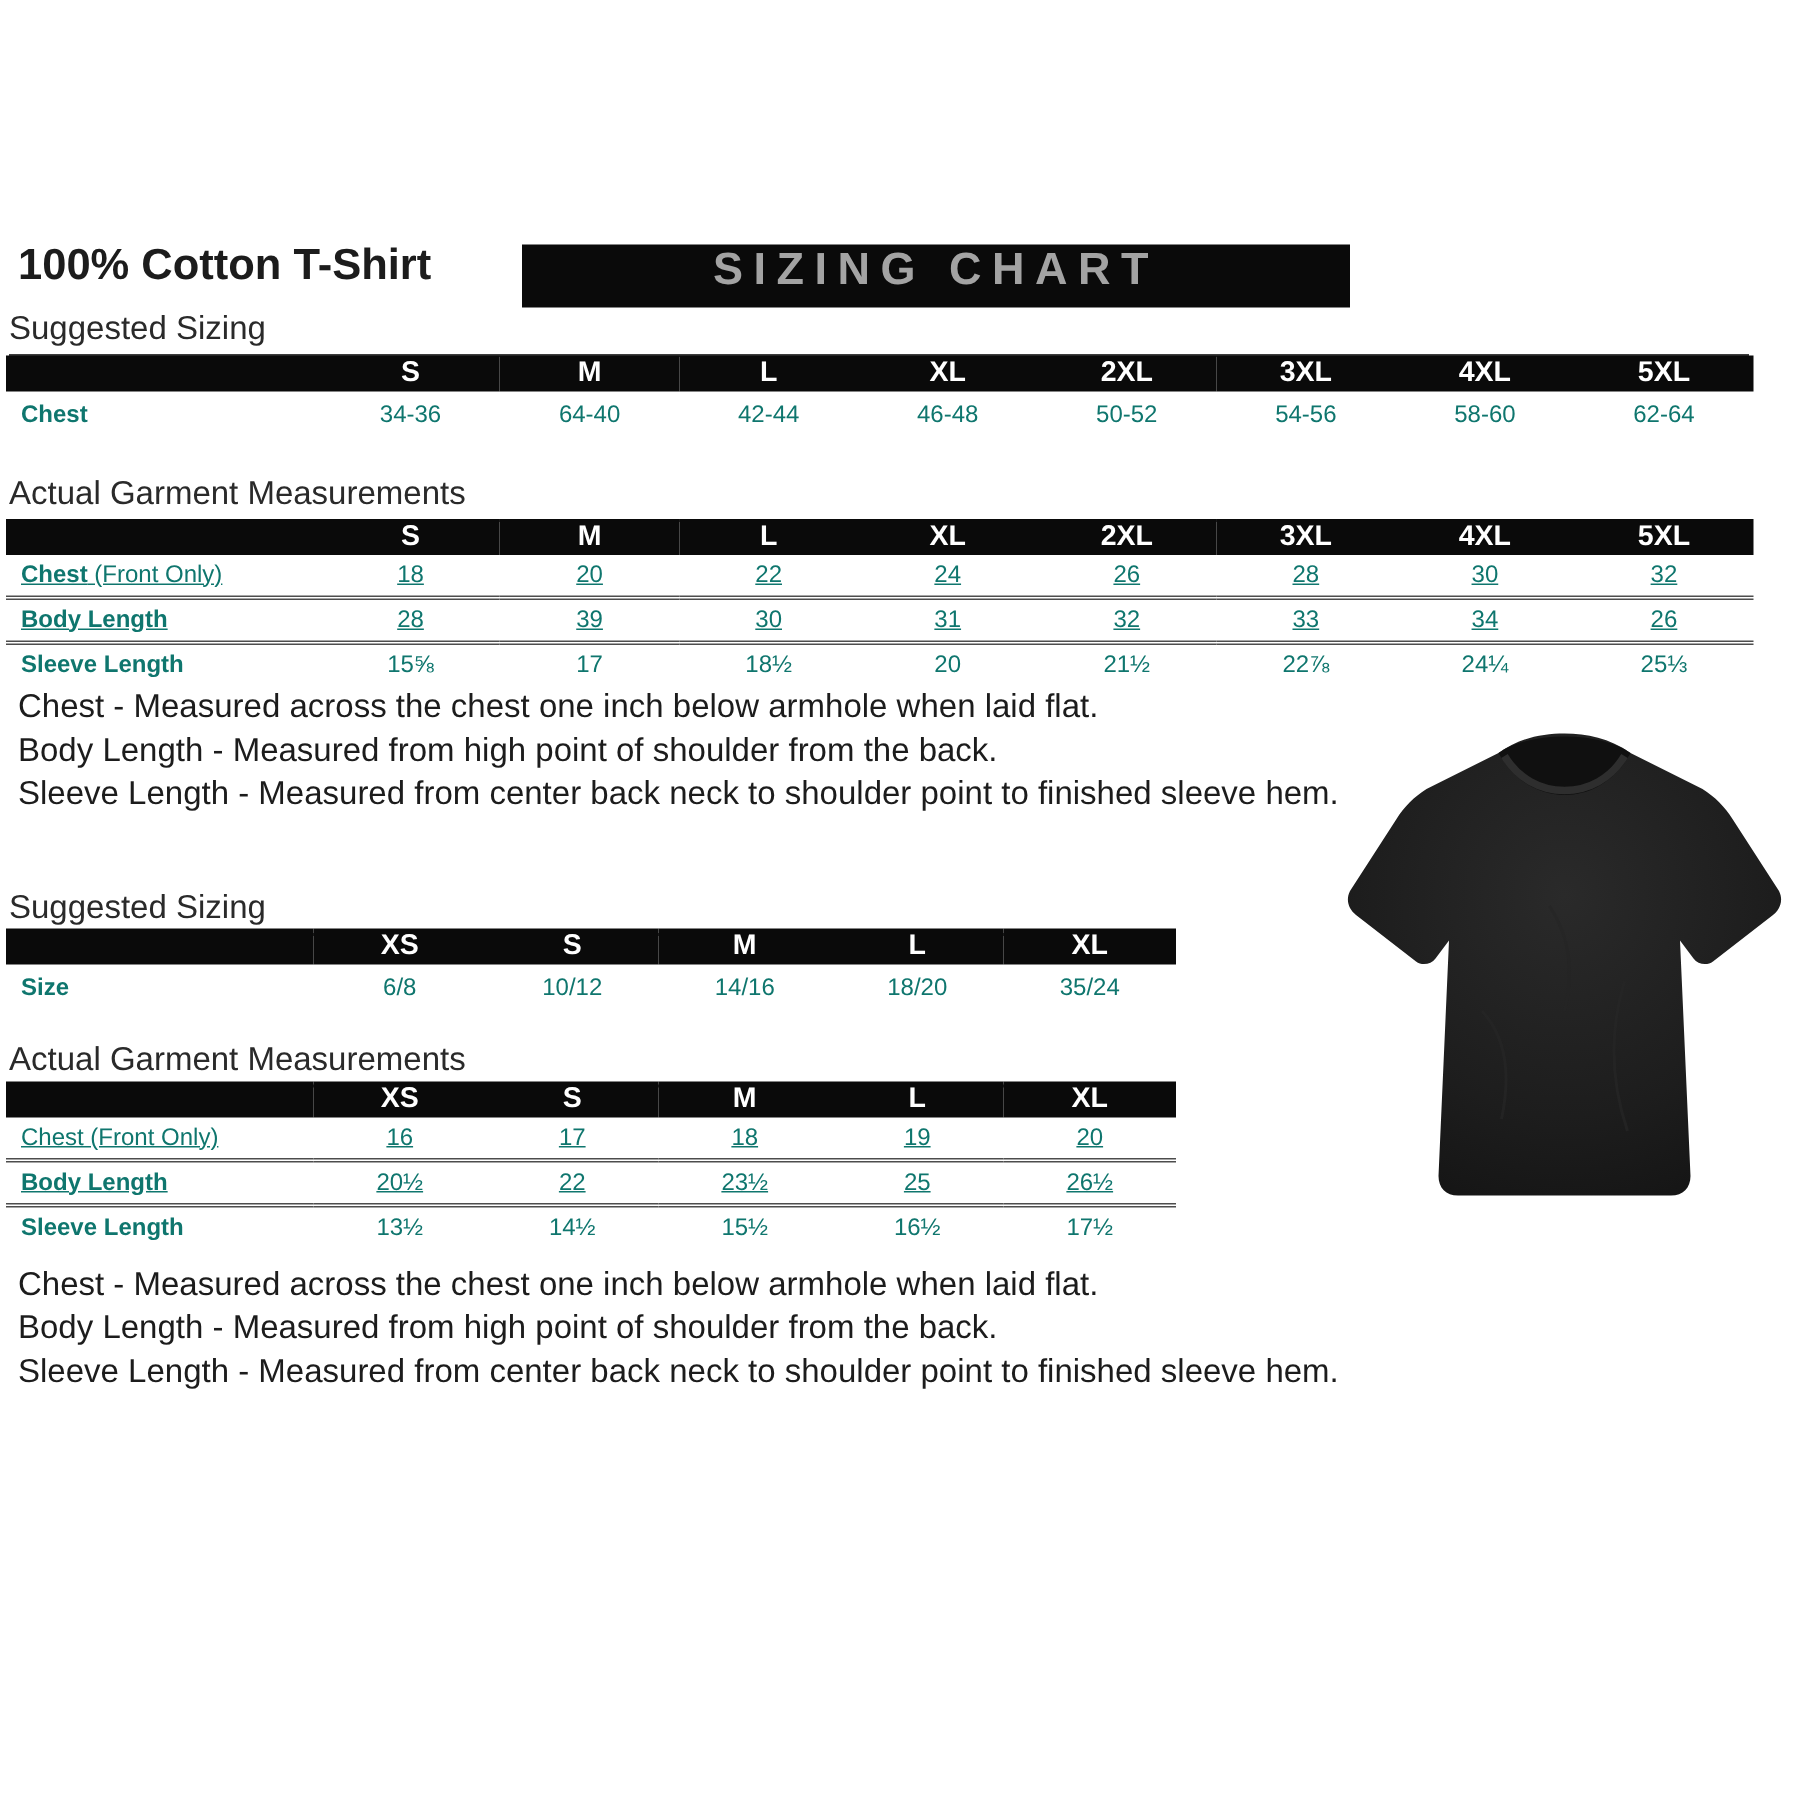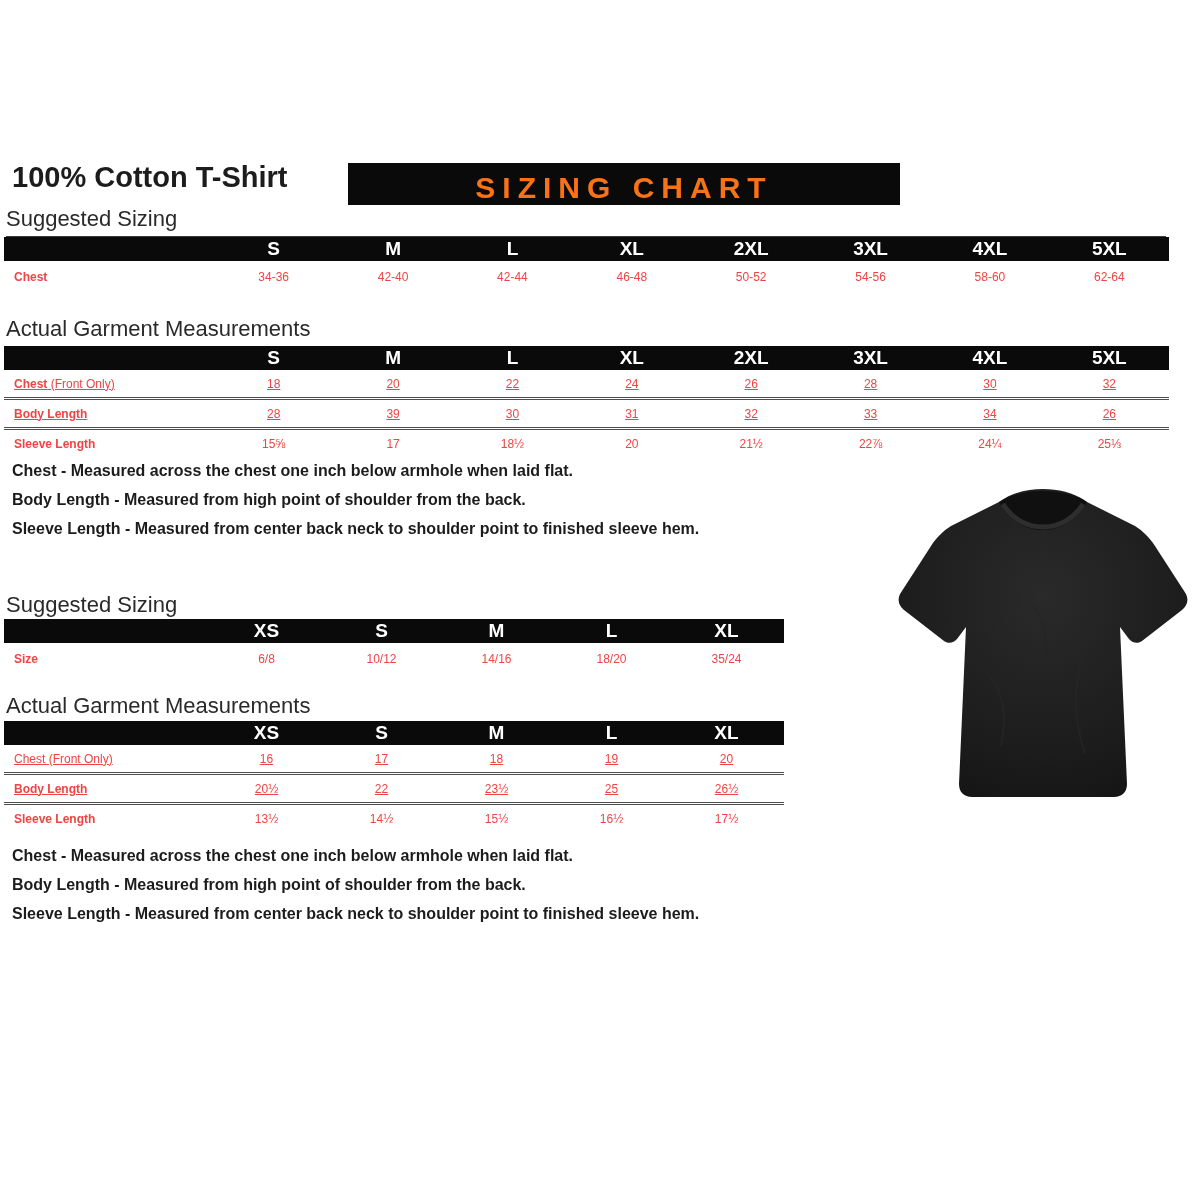--- a/index.html
+++ b/index.html
@@ -5,47 +5,47 @@
   html,body { margin:0; padding:0; background:#ffffff; }
   .page {
     position:relative; width:1200px; height:1076px; overflow:hidden;
     background:#ffffff; color:#1c1c1c;
     font-family:"Liberation Sans", sans-serif;
   }
   .abs { position:absolute; }
 
   .main-title { font-size:29px; font-weight:bold; white-space:nowrap; }
   .banner {
-    background:#0a0a0a; color:#f97316; display:flex; align-items:flex-end; justify-content:center;
+    background:#0a0a0a; color:#a3a3a3; display:flex; align-items:flex-start; justify-content:center;
     font-size:30px; font-weight:bold; letter-spacing:7px; white-space:nowrap;
   }
   .section-label {
     font-size:22px; color:#2a2a2a; padding-bottom:4px;
     border-bottom:2px solid #3c3c3c; white-space:nowrap;
   }
 
   table.size-table { border-collapse:collapse; table-layout:fixed; }
   table.size-table th {
     background:#0a0a0a; color:#ffffff; font-size:19px; font-weight:bold;
     text-align:center; padding:0; height:24px;
   }
   table.size-table td {
-    font-size:12px; color:#ef4444; text-align:center; padding:0;
+    font-size:16px; color:#0f766e; text-align:center; padding:0;
   }
   table.size-table .label-col { text-align:left; padding-left:10px; }
   table.size-table tbody tr:not(:last-child) td { border-bottom:3px double #4d4d4d;text-decoration:underline; }
 
   table.adult { width:1165px; }
   table.adult .label-col { width:200px; }
   table.youth { width:780px; }
   table.youth .label-col { width:195px; }
   table.suggested td { height:32px; }
   table.actual td { height:27px; }
 
-  .notes p { margin:0; font-size:16px; line-height:29px; white-space:nowrap;font-weight:bold; }
+  .notes p { margin:0; font-size:22px; line-height:29px; white-space:nowrap; }
 </style>
 </head>
 <body>
 
 <div class="page">
 
   <div class="abs main-title" style="left:12px; top:161px;">100% Cotton T-Shirt</div>
 
   <div class="abs banner" style="left:348px; top:163px; width:552px; height:42px;">
     <span>SIZING CHART</span>
@@ -64,21 +64,21 @@
           <th>2XL</th>
           <th>3XL</th>
           <th>4XL</th>
           <th>5XL</th>
         </tr>
       </thead>
       <tbody>
         <tr>
           <td class="label-col"><b>Chest</b></td>
           <td>34-36</td>
-          <td>42-40</td>
+          <td>64-40</td>
           <td>42-44</td>
           <td>46-48</td>
           <td>50-52</td>
           <td>54-56</td>
           <td>58-60</td>
           <td>62-64</td>
         </tr>
       </tbody>
     </table>
 

